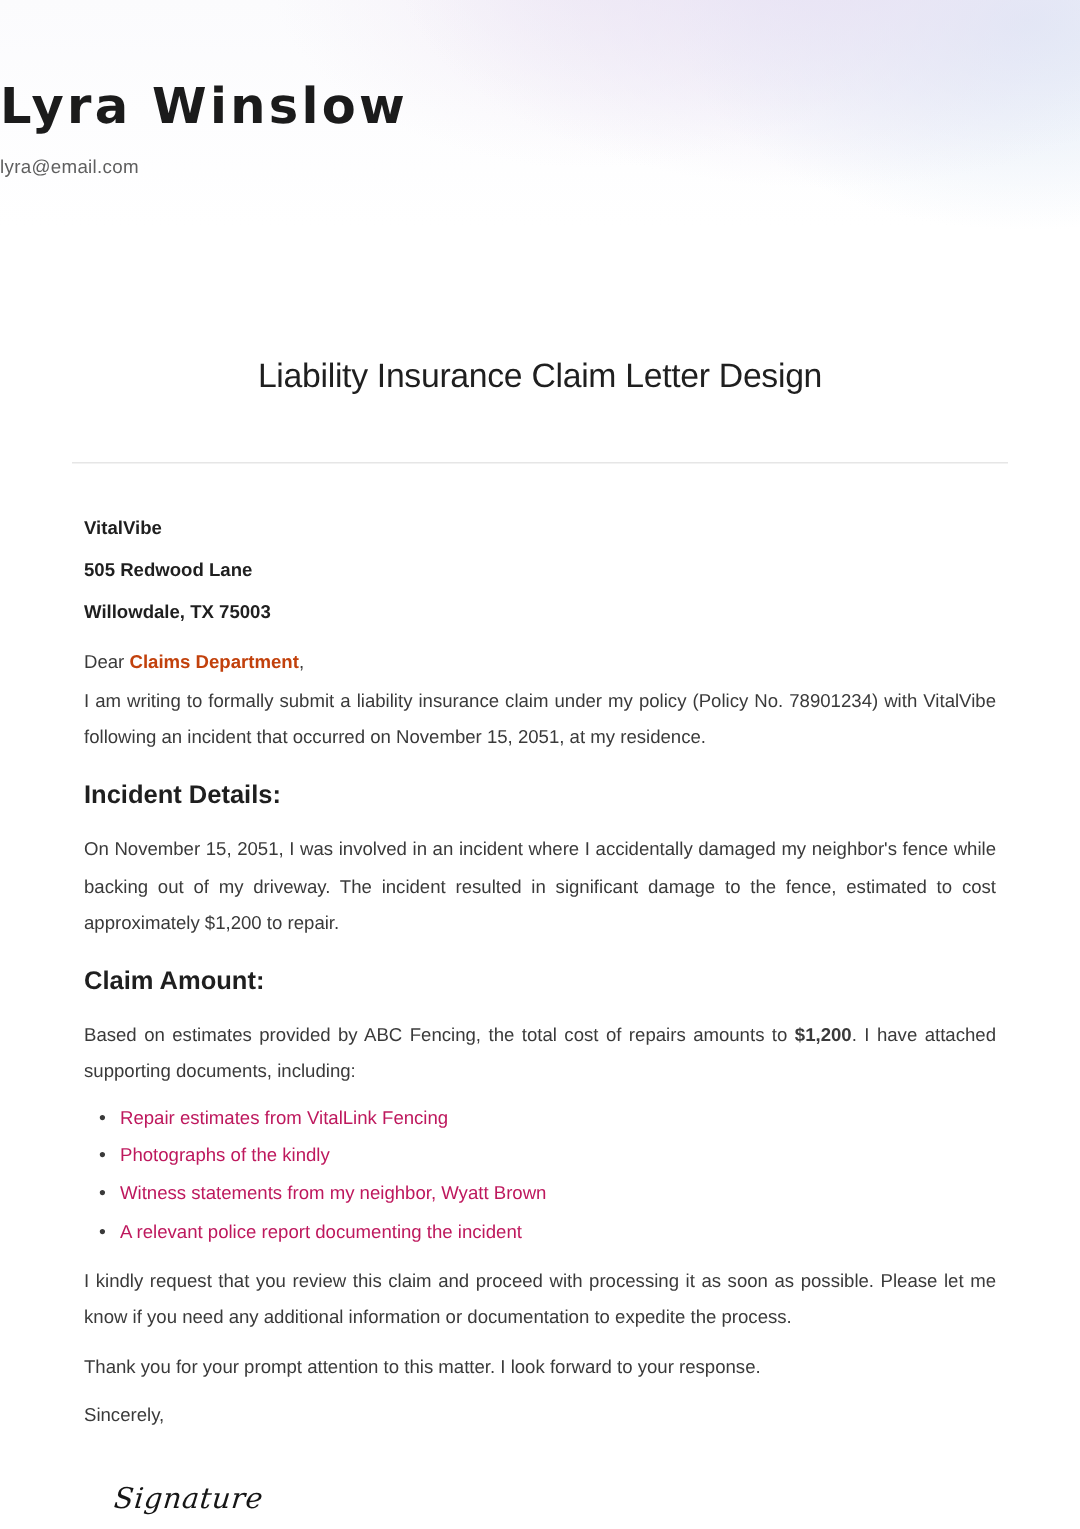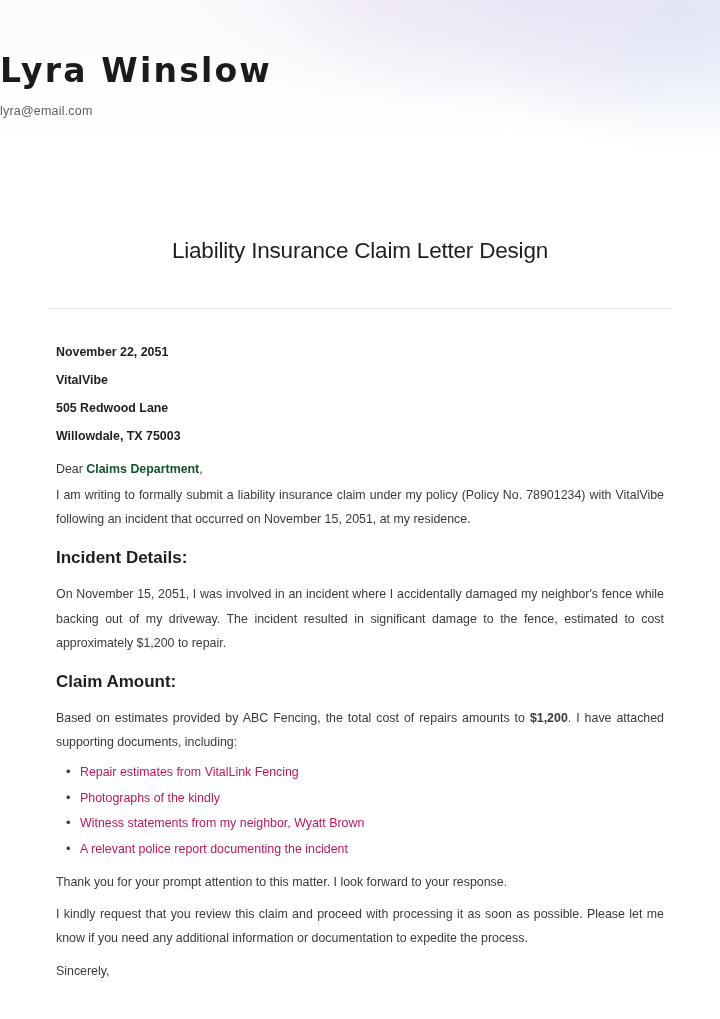--- a/index.html
+++ b/index.html
@@ -84,21 +84,21 @@
     font-weight: 700;
     color: #1f1f1f;
     font-size: 12.4px;
     line-height: 2.25;
   }
   .salutation {
     margin-top: 6px;
     font-size: 12.4px;
     color: #3a3a3a;
   }
-  .salutation b { color: #14532d; }
+  .salutation b { color: #c2410c; }
 
   p.para {
     margin: 8px 0 0 0;
     text-align: justify;
     line-height: 1.95;
   }
   p.para.tight { margin-top: 2px; }
 
   .section-head {
     font-weight: 700;
@@ -153,21 +153,20 @@
       <div class="sender-email">lyra@email.com</div>
     </div>
   </div>
 
   <div class="doc-title">Liability Insurance Claim Letter Design</div>
 
   <div class="divider"></div>
 
   <div class="body">
 
-    <div class="meta-line">November 22, 2051</div>
     <div class="meta-line">VitalVibe</div>
     <div class="meta-line">505 Redwood Lane</div>
     <div class="meta-line">Willowdale, TX 75003</div>
 
     <div class="salutation">
       <span>Dear </span><b>Claims Department</b><span>,</span>
     </div>
 
     <p class="para tight">I am writing to formally submit a liability insurance claim under my policy (Policy No. 78901234) with VitalVibe following an incident that occurred on November 15, 2051, at my residence.</p>
 
@@ -181,22 +180,22 @@
       <span>Based on estimates provided by ABC Fencing, the total cost of repairs amounts to </span><b>$1,200</b><span>. I have attached supporting documents, including:</span>
     </p>
 
     <ul class="attachments">
       <li>Repair estimates from VitalLink Fencing</li>
       <li>Photographs of the kindly</li>
       <li>Witness statements from my neighbor, Wyatt Brown</li>
       <li>A relevant police report documenting the incident</li>
     </ul>
 
+    <p class="para">I kindly request that you review this claim and proceed with processing it as soon as possible. Please let me know if you need any additional information or documentation to expedite the process.</p>
+
     <p class="para closing">Thank you for your prompt attention to this matter. I look forward to your response.</p>
-
-    <p class="para">I kindly request that you review this claim and proceed with processing it as soon as possible. Please let me know if you need any additional information or documentation to expedite the process.</p>
 
     <p class="para signoff">Sincerely,</p>
 
     <div class="signature">Signature</div>
 
   </div>
 </div>
 
 </body></html>

